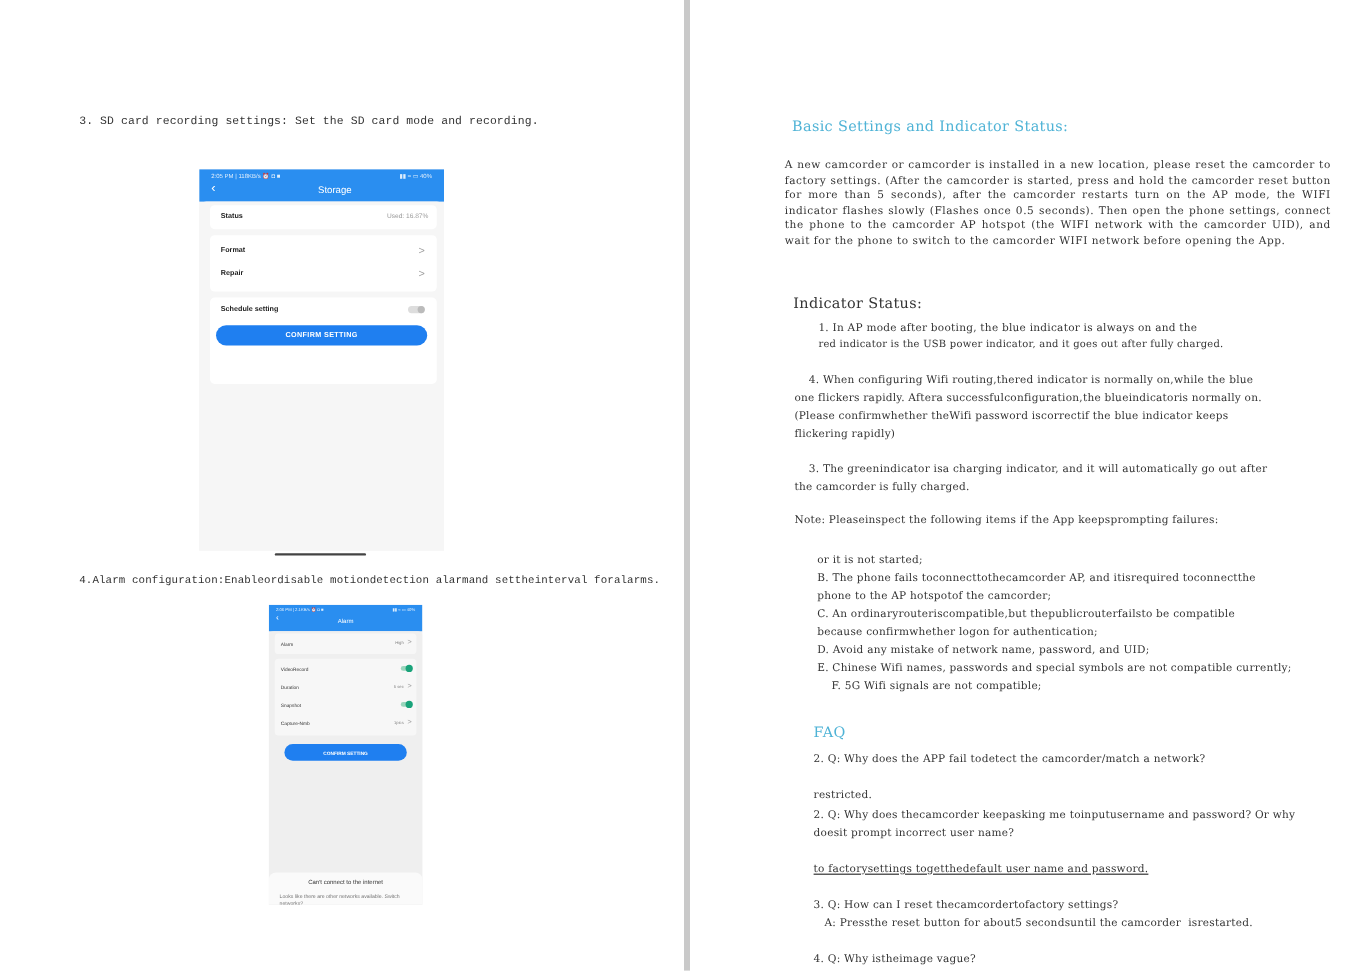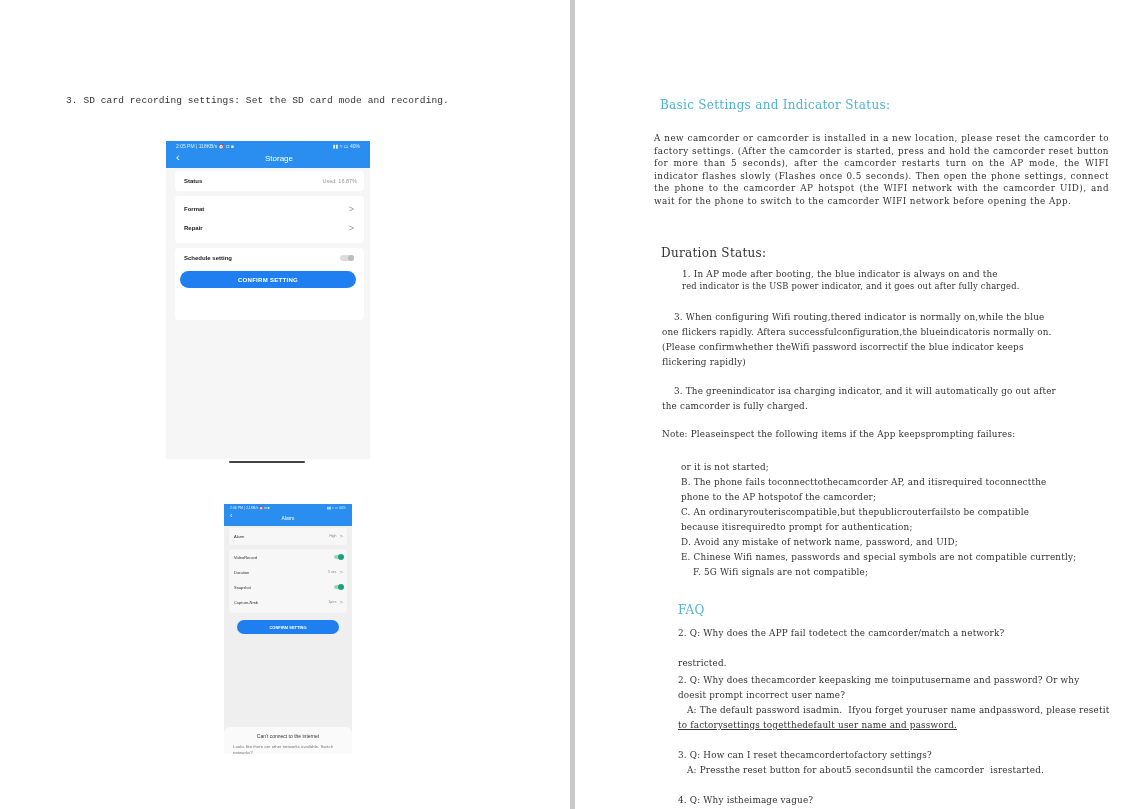--- a/index.html
+++ b/index.html
@@ -92,20 +92,21 @@
       <div class="p1-card" style="top:80px; height:72px;"></div>
       <div class="p1-row" style="top:83px; left:18px; right:16px;">
         <span>Schedule setting</span>
         <span class="p1-toggle"></span>
       </div>
       <div class="p1-btn" style="top:103px;">CONFIRM SETTING</div>
     </div>
   </div>
   <div class="p1-homebar"></div>
 
+  <div class="caption mono" style="left:66px; top:435px; font-size:9px;">4.Alarm configuration:Enableordisable motiondetection alarmand settheinterval foralarms.</div>
 
   <div class="phone2">
     <div class="p2-header">
       <span class="p2-status">2:06 PM | 2.1KB/s ⏰ ◘ ■</span>
       <span class="p2-status-r">▮▮ ≈ ▭ 40%</span>
       <span class="p2-back">‹</span>
       <span class="p2-title">Alarm</span>
     </div>
     <div class="p2-body">
       <div class="p2-card" style="top:2px; height:17px;"></div>
@@ -151,47 +152,46 @@
 
   <div class="page-num">3</div>
 </div>
 
 <div class="divider"></div>
 
 <div class="page page-right">
   <div class="h-blue" style="left:85px; top:54px;text-align:right;">Basic Settings and Indicator Status:</div>
   <div class="para" style="left:79px; top:88px; width:455px; text-align:justify;">A new camcorder or camcorder is installed in a new location, please reset the camcorder to factory settings. (After the camcorder is started, press and hold the camcorder reset button for more than 5 seconds), after the camcorder restarts turn on the AP mode, the WIFI indicator flashes slowly (Flashes once 0.5 seconds). Then open the phone settings, connect the phone to the camcorder AP hotspot (the WIFI network with the camcorder UID), and wait for the phone to switch to the camcorder WIFI network before opening the App.</div>
 
-  <div class="h-dark" style="left:86px; top:202px;">Duration Status:</div>
+  <div class="h-dark" style="left:86px; top:202px;">Indicator Status:</div>
 
   <div class="line" style="left:107px; top:225px;">1.  In AP mode after booting,  the blue indicator  is  always  on  and  the</div>
   <div class="line" style="left:107px; top:237px; font-size:8.3px;">red indicator is the USB power indicator, and it goes out after fully charged.</div>
 
-  <div class="line" style="left:87px; top:268px; white-space:pre;">    3. When configuring Wifi routing,thered indicator is normally on,while the blue</div>
+  <div class="line" style="left:87px; top:268px; white-space:pre;">    4. When configuring Wifi routing,thered indicator is normally on,while the blue</div>
   <div class="line" style="left:87px; top:283px;">one flickers rapidly. Aftera successfulconfiguration,the blueindicatoris normally on.</div>
   <div class="line" style="left:87px; top:298px;">(Please confirmwhether theWifi password iscorrectif the blue indicator keeps</div>
   <div class="line" style="left:87px; top:313px;">flickering rapidly)</div>
 
   <div class="line" style="left:87px; top:342px; white-space:pre;">    3. The greenindicator isa charging indicator, and it will automatically go out after</div>
   <div class="line" style="left:87px; top:357px;">the camcorder is fully charged.</div>
 
   <div class="line" style="left:87px; top:385px;">Note: Pleaseinspect the following items if the App keepsprompting failures:</div>
   <div class="line" style="left:106px; top:418px;">or it is  not started;</div>
   <div class="line" style="left:106px; top:433px;">B. The phone fails toconnecttothecamcorder AP,  and itisrequired toconnectthe</div>
   <div class="line" style="left:106px; top:448px;">phone to the AP  hotspotof the camcorder;</div>
   <div class="line" style="left:106px; top:463px;">C. An ordinaryrouteriscompatible,but thepublicrouterfailsto be compatible</div>
-  <div class="line" style="left:106px; top:478px;">because itisrequiredto prompt for authentication;</div>
+  <div class="line" style="left:106px; top:478px;">because confirmwhether logon for authentication;</div>
   <div class="line" style="left:106px; top:493px;">D. Avoid any mistake of network name,  password, and UID;</div>
   <div class="line" style="left:106px; top:508px;">E. Chinese Wifi names,  passwords and special symbols are not compatible currently;</div>
   <div class="line" style="left:118px; top:523px;">F. 5G  Wifi signals are not compatible;</div>
 
   <div class="h-blue" style="left:103px; top:559px;">FAQ</div>
   <div class="line" style="left:103px; top:584px;">2. Q: Why does the APP  fail todetect the camcorder/match a network?</div>
   <div class="line" style="left:103px; top:614px;">restricted.</div>
   <div class="line" style="left:103px; top:631px;">2. Q: Why  does thecamcorder keepasking  me  toinputusername and password? Or why</div>
   <div class="line" style="left:103px; top:646px;">doesit prompt incorrect  user  name?</div>
-  <div class="line" style="left:103px; top:661px; white-space:pre;">   A: The default password isadmin.  Ifyou forget youruser name andpassword, please resetit</div>
   <div class="line" style="left:103px; top:676px;text-decoration:underline;">to factorysettings togetthedefault  user name and password.</div>
   <div class="line" style="left:103px; top:706px;">3. Q: How  can I reset thecamcordertofactory settings?</div>
   <div class="line" style="left:103px; top:721px; white-space:pre;">   A: Pressthe reset button for about5 secondsuntil the camcorder  isrestarted.</div>
   <div class="line" style="left:103px; top:751px;">4. Q: Why  istheimage vague?</div>
   <div class="line" style="left:103px; top:781px;">focusto get clear images.</div>
 </div>
 
 </body></html>

